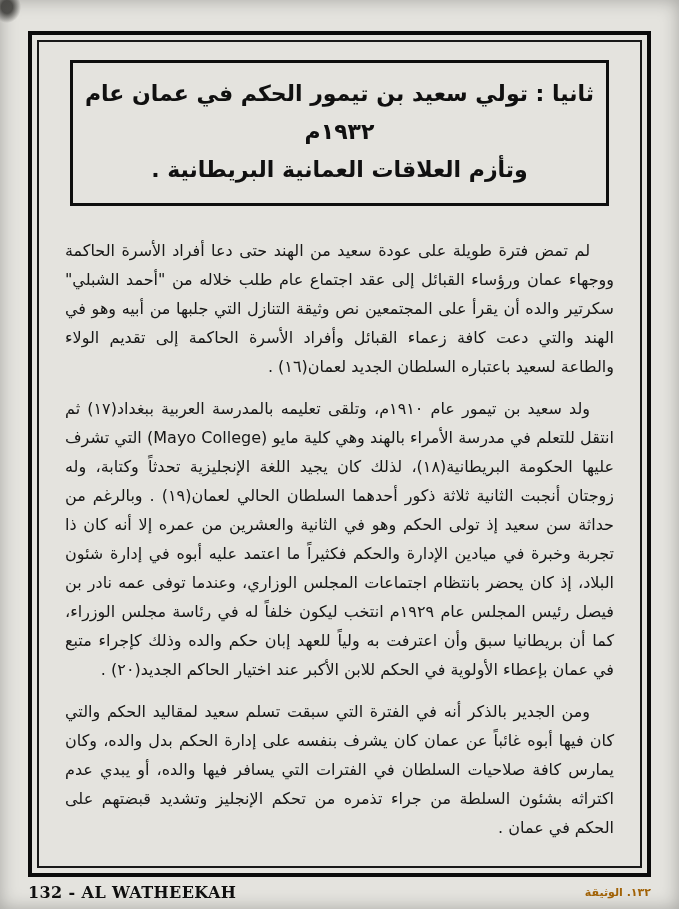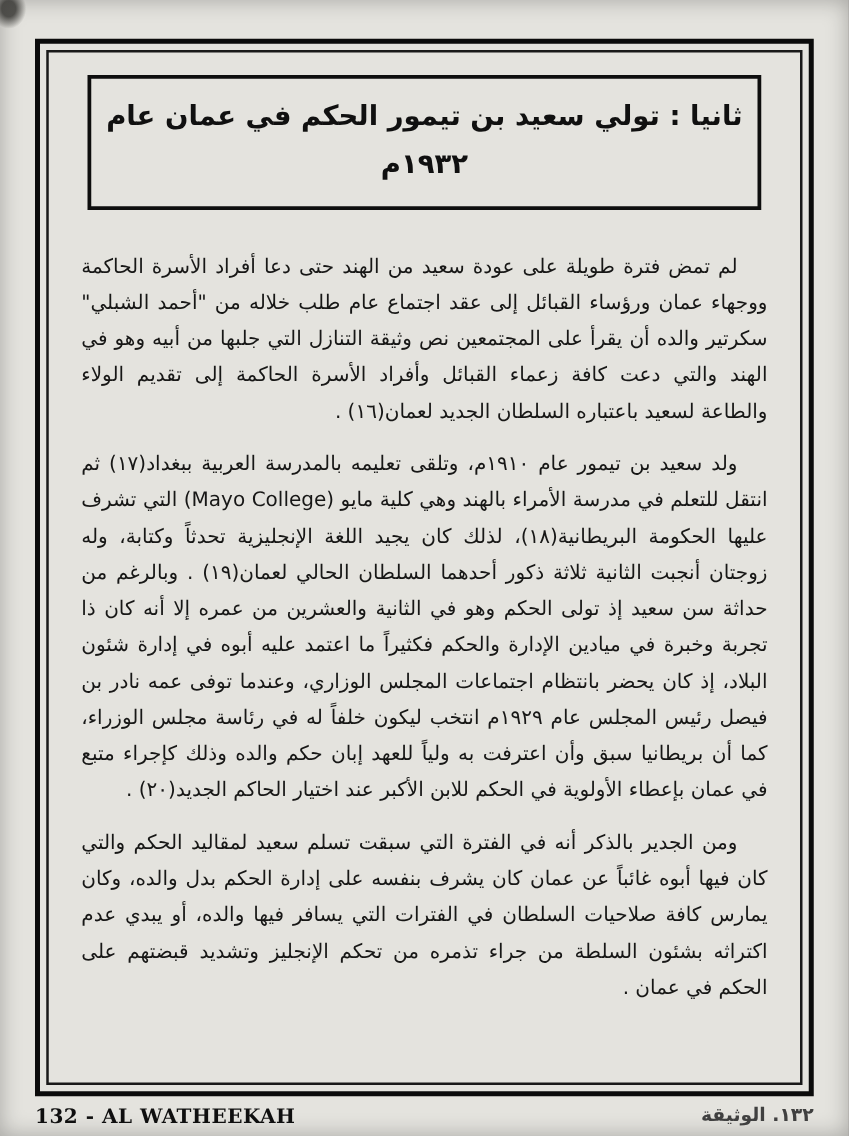--- a/index.html
+++ b/index.html
@@ -68,35 +68,36 @@
   }
   .footer-left {
     font-family: "DejaVu Serif", serif;
     font-weight: bold;
     font-size: 16px;
     color: #0f0f0f;
     letter-spacing: .4px;
   }
   .footer-right {
     font-weight: bold;
-    font-size: 15px;
-    color: #404040;
+    font-size: 11px;
+    color: #a16207;
   }
 </style>
 </head>
 <body>
 
 <div class="scan">
   <div class="corner-blot"></div>
 
   <div class="frame-outer">
     <div class="frame-inner">
 
       <div class="title-box">
         <div class="title-line">ثانيا : تولي سعيد بن تيمور الحكم في عمان عام ١٩٣٢م</div>
+        <div class="title-line">وتأزم العلاقات العمانية البريطانية .</div>
       </div>
 
       <div class="body-text">
         <p>لم تمض فترة طويلة على عودة سعيد من الهند حتى دعا أفراد الأسرة الحاكمة ووجهاء عمان ورؤساء القبائل إلى عقد اجتماع عام طلب خلاله من "أحمد الشبلي" سكرتير والده أن يقرأ على المجتمعين نص وثيقة التنازل التي جلبها من أبيه وهو في الهند والتي دعت كافة زعماء القبائل وأفراد الأسرة الحاكمة إلى تقديم الولاء والطاعة لسعيد باعتباره السلطان الجديد لعمان(١٦) .</p>
         <p>ولد سعيد بن تيمور عام ١٩١٠م، وتلقى تعليمه بالمدرسة العربية ببغداد(١٧) ثم انتقل للتعلم في مدرسة الأمراء بالهند وهي كلية مايو (Mayo College) التي تشرف عليها الحكومة البريطانية(١٨)، لذلك كان يجيد اللغة الإنجليزية تحدثاً وكتابة، وله زوجتان أنجبت الثانية ثلاثة ذكور أحدهما السلطان الحالي لعمان(١٩) . وبالرغم من حداثة سن سعيد إذ تولى الحكم وهو في الثانية والعشرين من عمره إلا أنه كان ذا تجربة وخبرة في ميادين الإدارة والحكم فكثيراً ما اعتمد عليه أبوه في إدارة شئون البلاد، إذ كان يحضر بانتظام اجتماعات المجلس الوزاري، وعندما توفى عمه نادر بن فيصل رئيس المجلس عام ١٩٢٩م انتخب ليكون خلفاً له في رئاسة مجلس الوزراء، كما أن بريطانيا سبق وأن اعترفت به ولياً للعهد إبان حكم والده وذلك كإجراء متبع في عمان بإعطاء الأولوية في الحكم للابن الأكبر عند اختيار الحاكم الجديد(٢٠) .</p>
         <p>ومن الجدير بالذكر أنه في الفترة التي سبقت تسلم سعيد لمقاليد الحكم والتي كان فيها أبوه غائباً عن عمان كان يشرف بنفسه على إدارة الحكم بدل والده، وكان يمارس كافة صلاحيات السلطان في الفترات التي يسافر فيها والده، أو يبدي عدم اكتراثه بشئون السلطة من جراء تذمره من تحكم الإنجليز وتشديد قبضتهم على الحكم في عمان .</p>
       </div>
 
     </div>
   </div>

